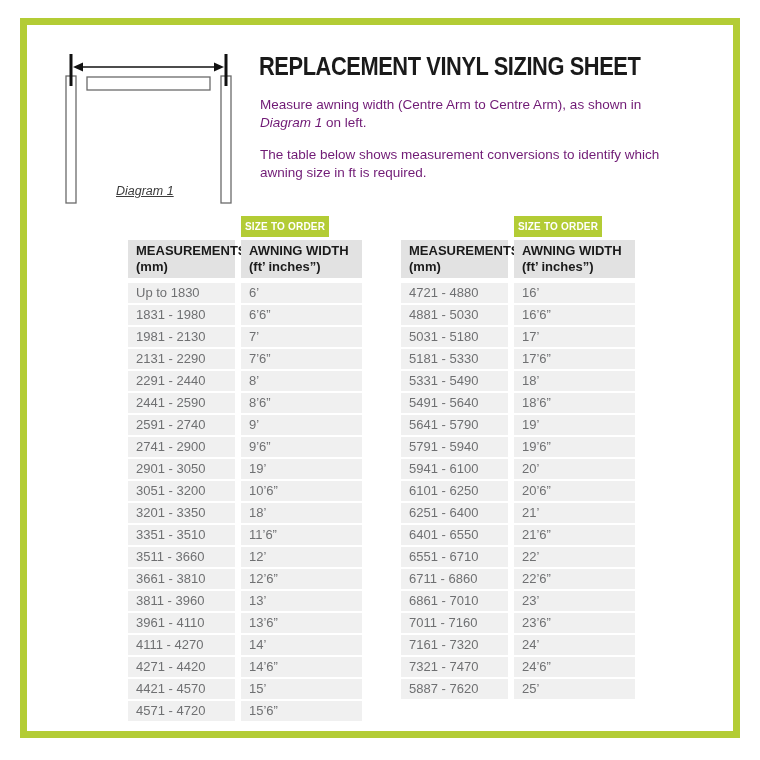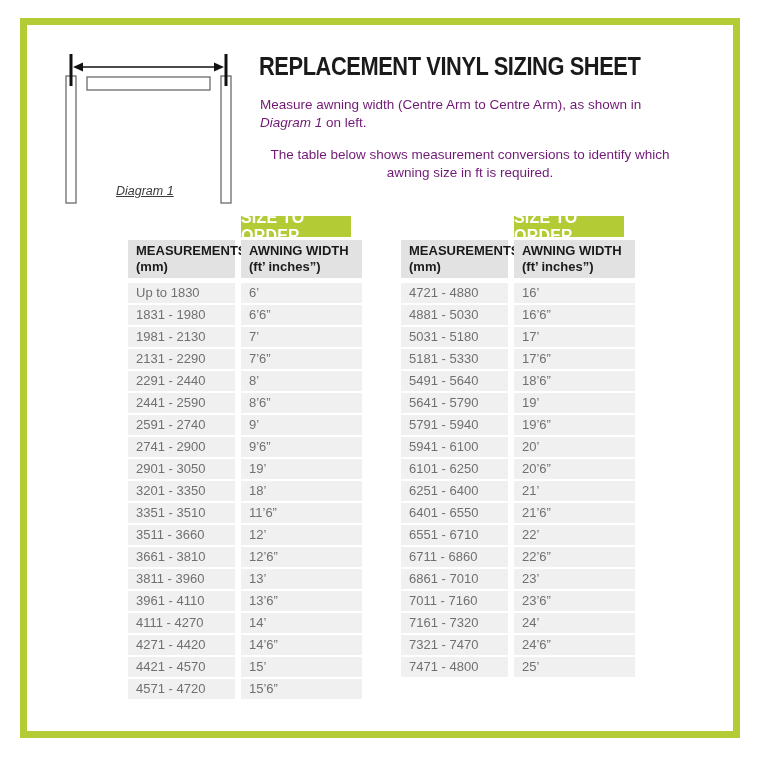--- a/index.html
+++ b/index.html
@@ -23,32 +23,32 @@
   .page-title {
     position: absolute; left: 259px; top: 51px;
     font-size: 26px; font-weight: bold; color: #1a1a1a;
     letter-spacing: -0.5px; white-space: nowrap;
     transform: scaleX(0.84); transform-origin: left top;
   }
   .intro {
     position: absolute; left: 260px; top: 96px; width: 420px;
     font-size: 13.5px; line-height: 17.5px; color: #701a75;
   }
-  .intro p + p { margin-top: 15px; text-align: center; }
+  .intro p + p { margin-top: 15px; }
   .diagram-ref { font-style: italic; }
 
   
   .conv-table { position: absolute; top: 216px; width: 234px; }
   .conv-table.left  { left: 128px; }
   .conv-table.right { left: 401px; }
 
   .size-band {
-    margin-left: 113px; width: 110px; height: 21px; margin-bottom: 3px;
+    margin-left: 113px; width: 88px; height: 21px; margin-bottom: 3px;
     background: #b3cc35; color: #ffffff;
-    font-size: 16px; font-weight: bold; letter-spacing: 0.2px;
+    font-size: 10px; font-weight: bold; letter-spacing: 0.2px;
     display: flex; align-items: center; justify-content: center;
   }
 
   .head-row { display: flex; margin-bottom: 5px; }
   .head-row .cell {
     background: #e2e2e2; color: #1a1a1a; font-weight: bold;
     font-size: 13px; line-height: 16px; padding: 3px 0 3px 8px; height: 38px;
   }
   .cell.c1 { width: 107px; margin-right: 6px; }
   .cell.c2 { width: 121px; }
@@ -140,20 +140,24 @@
       <div class="data-row">
         <div class="cell c1">2741 - 2900</div>
         <div class="cell c2">9’6”</div>
       </div>
 
       <div class="data-row">
         <div class="cell c1">2901 - 3050</div>
         <div class="cell c2">19’</div>
       </div>
 
+      <div class="data-row">
+        <div class="cell c1">3051 - 3200</div>
+        <div class="cell c2">10’6”</div>
+      </div>
 
       <div class="data-row">
         <div class="cell c1">3201 - 3350</div>
         <div class="cell c2">18’</div>
       </div>
 
       <div class="data-row">
         <div class="cell c1">3351 - 3510</div>
         <div class="cell c2">11’6”</div>
       </div>
@@ -227,20 +231,24 @@
       <div class="data-row">
         <div class="cell c1">5031 - 5180</div>
         <div class="cell c2">17’</div>
       </div>
 
       <div class="data-row">
         <div class="cell c1">5181 - 5330</div>
         <div class="cell c2">17’6”</div>
       </div>
 
+      <div class="data-row">
+        <div class="cell c1">5331 - 5490</div>
+        <div class="cell c2">18’</div>
+      </div>
 
       <div class="data-row">
         <div class="cell c1">5491 - 5640</div>
         <div class="cell c2">18’6”</div>
       </div>
 
       <div class="data-row">
         <div class="cell c1">5641 - 5790</div>
         <div class="cell c2">19’</div>
       </div>
@@ -294,17 +302,17 @@
         <div class="cell c1">7161 - 7320</div>
         <div class="cell c2">24’</div>
       </div>
 
       <div class="data-row">
         <div class="cell c1">7321 - 7470</div>
         <div class="cell c2">24’6”</div>
       </div>
 
       <div class="data-row">
-        <div class="cell c1">7471 - 4800</div>
+        <div class="cell c1">5887 - 7620</div>
         <div class="cell c2">25’</div>
       </div>
     </div>
 </div>
 
 </body></html>

